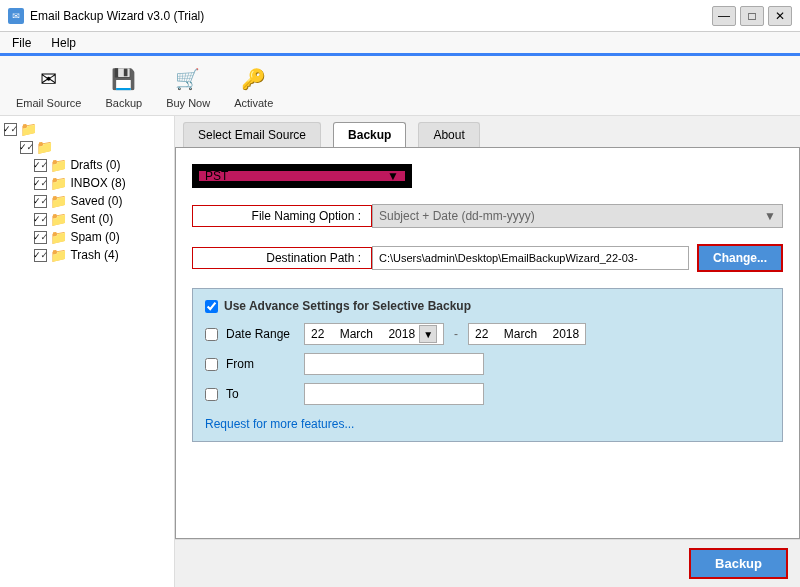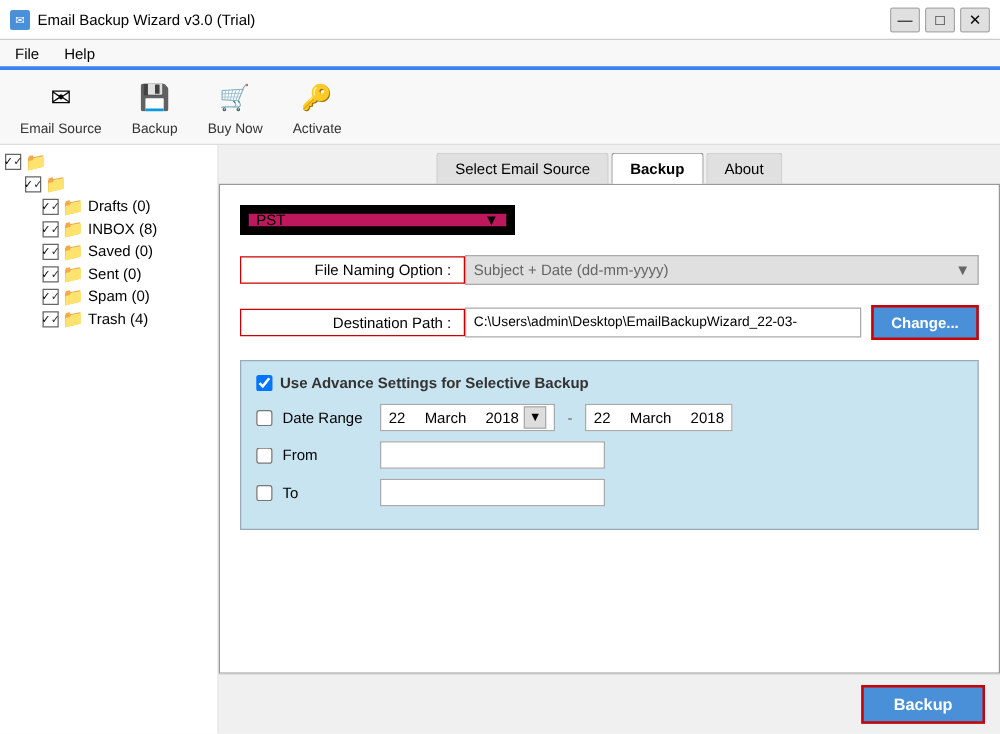--- a/index.html
+++ b/index.html
@@ -94,22 +94,21 @@
       display: flex;
       flex-direction: column;
       background: #f0f0f0;
     }
 
     
     .tabs {
       display: flex;
       background: #f0f0f0;
       padding: 6px 8px 0 8px;
-      gap: 2px;
-      justify-content: center;
+      gap: 12px;
     }
     .tab {
       padding: 5px 14px;
       cursor: pointer;
       font-size: 12px;
       border: 1px solid #ccc;
       background: #e0e0e0;
       border-bottom: none;
       border-radius: 3px 3px 0 0;
     }
@@ -447,20 +446,21 @@
         
         <div class="adv-row">
           <input type="checkbox" class="checkbox-input" style="">
           <span class="adv-label">To</span>
           <input class="adv-input" type="text" style="">
         </div>
 
         
 
         
+        <a class="request-link">Request for more features...</a>
       </div>
 
     </div>
 
     <div class="bottom-bar">
       <button class="backup-btn">Backup</button>
     </div>
   </div>
 
 </div>

